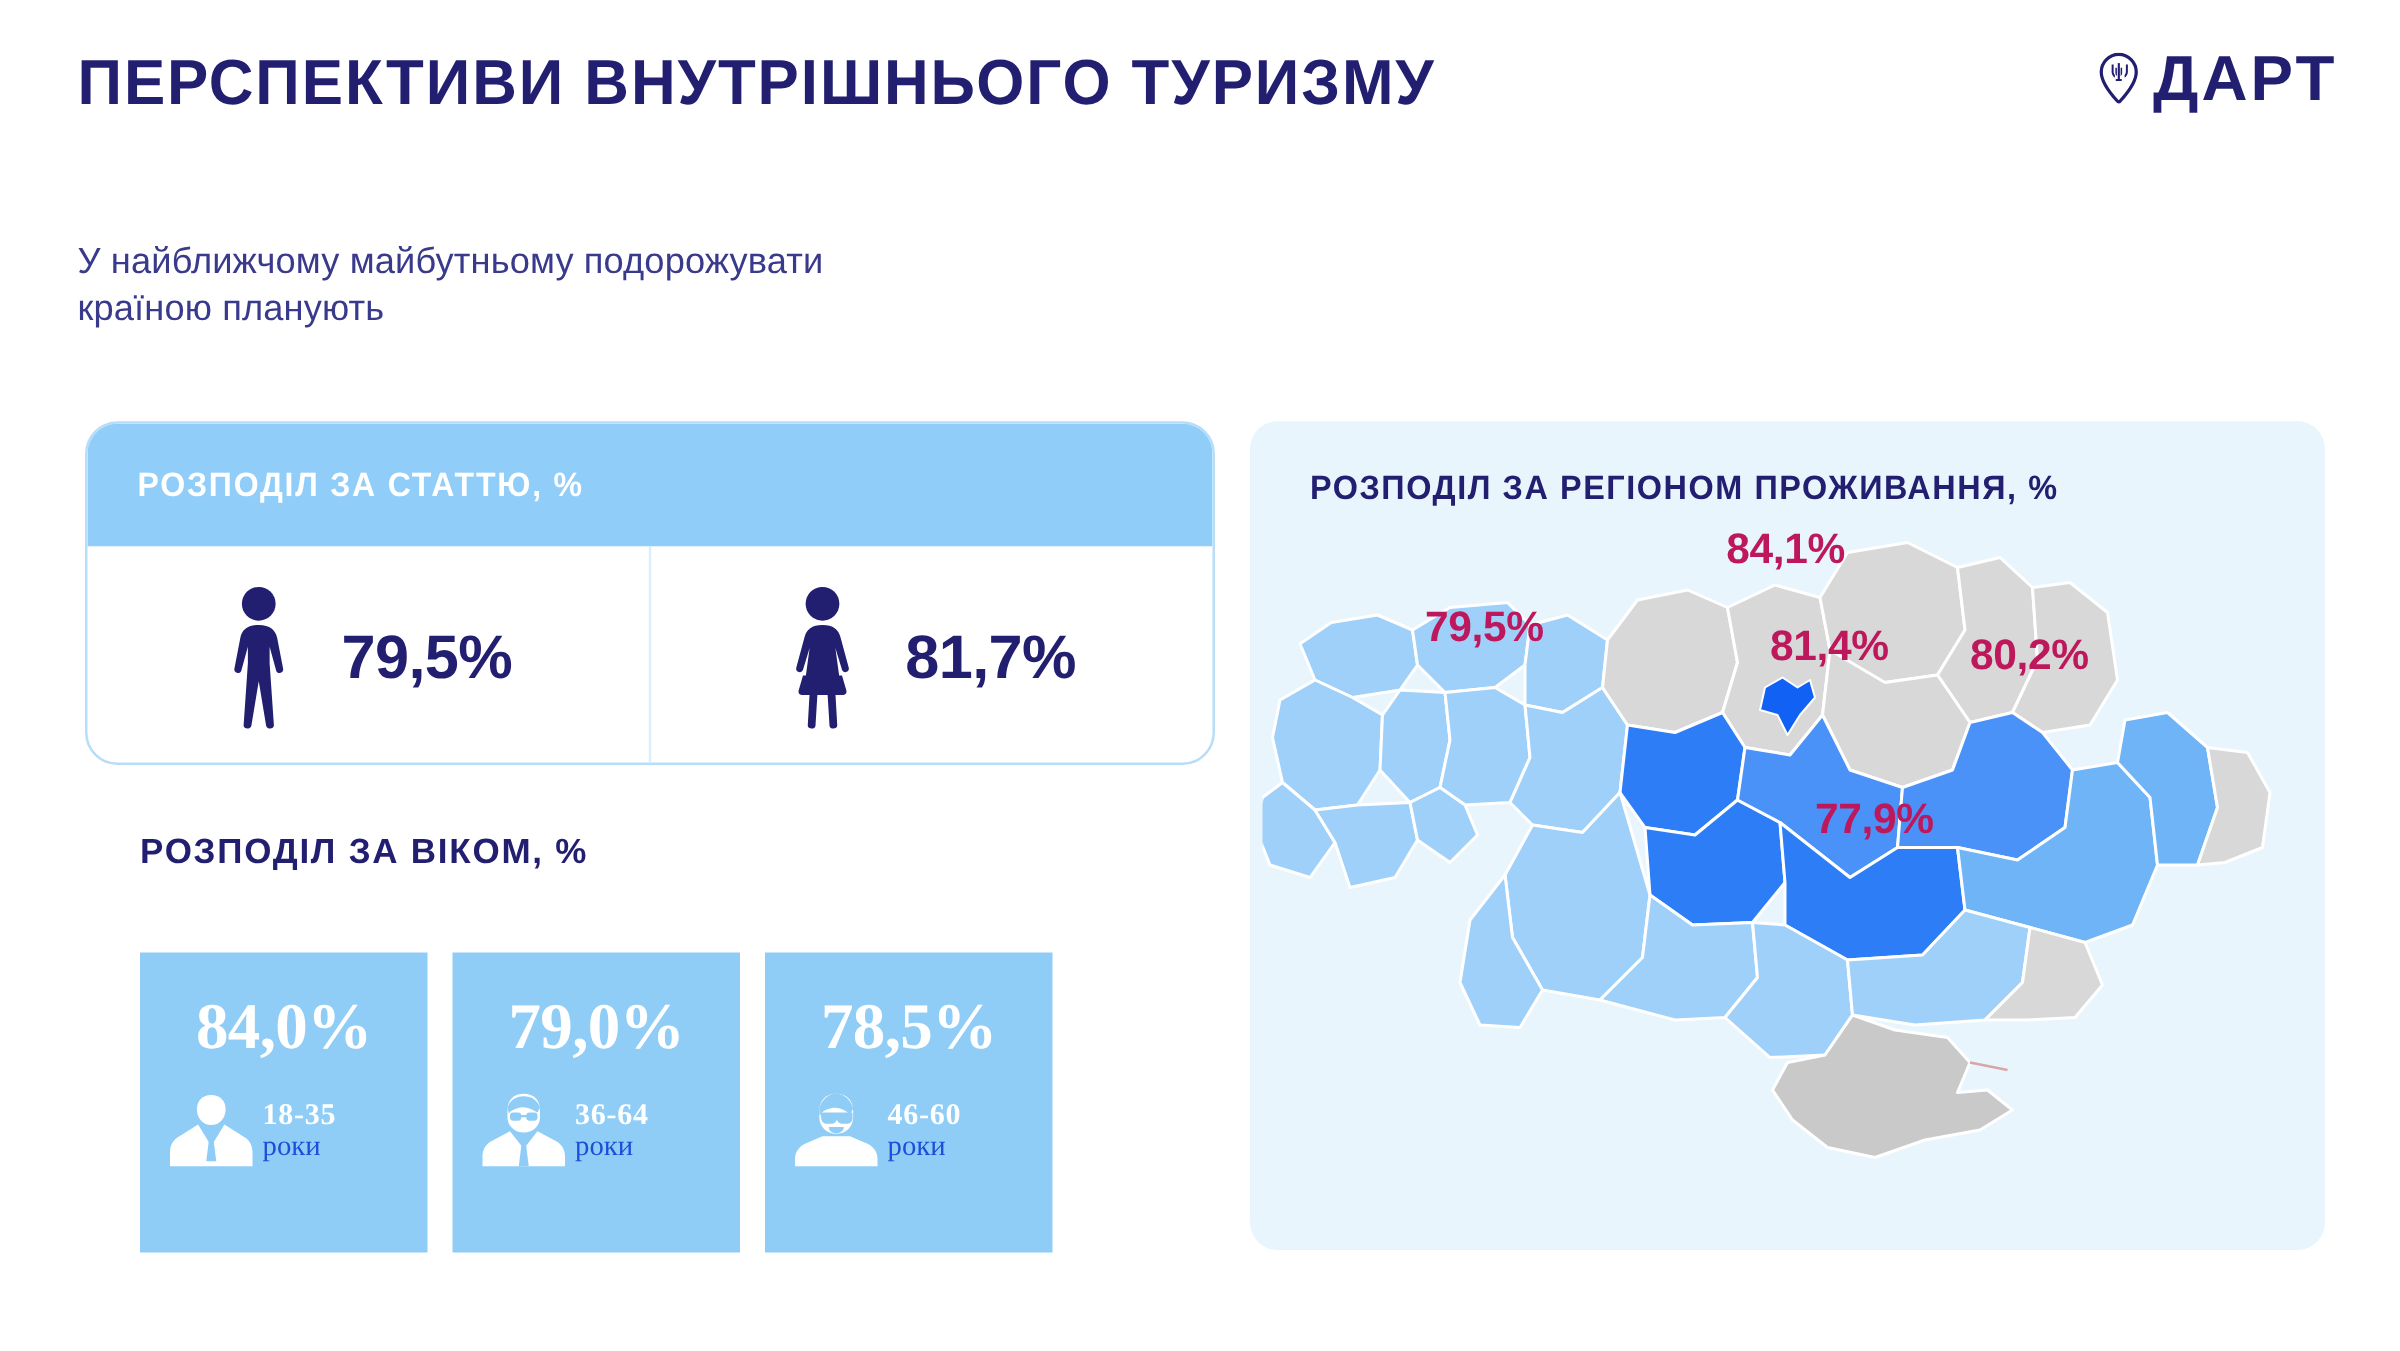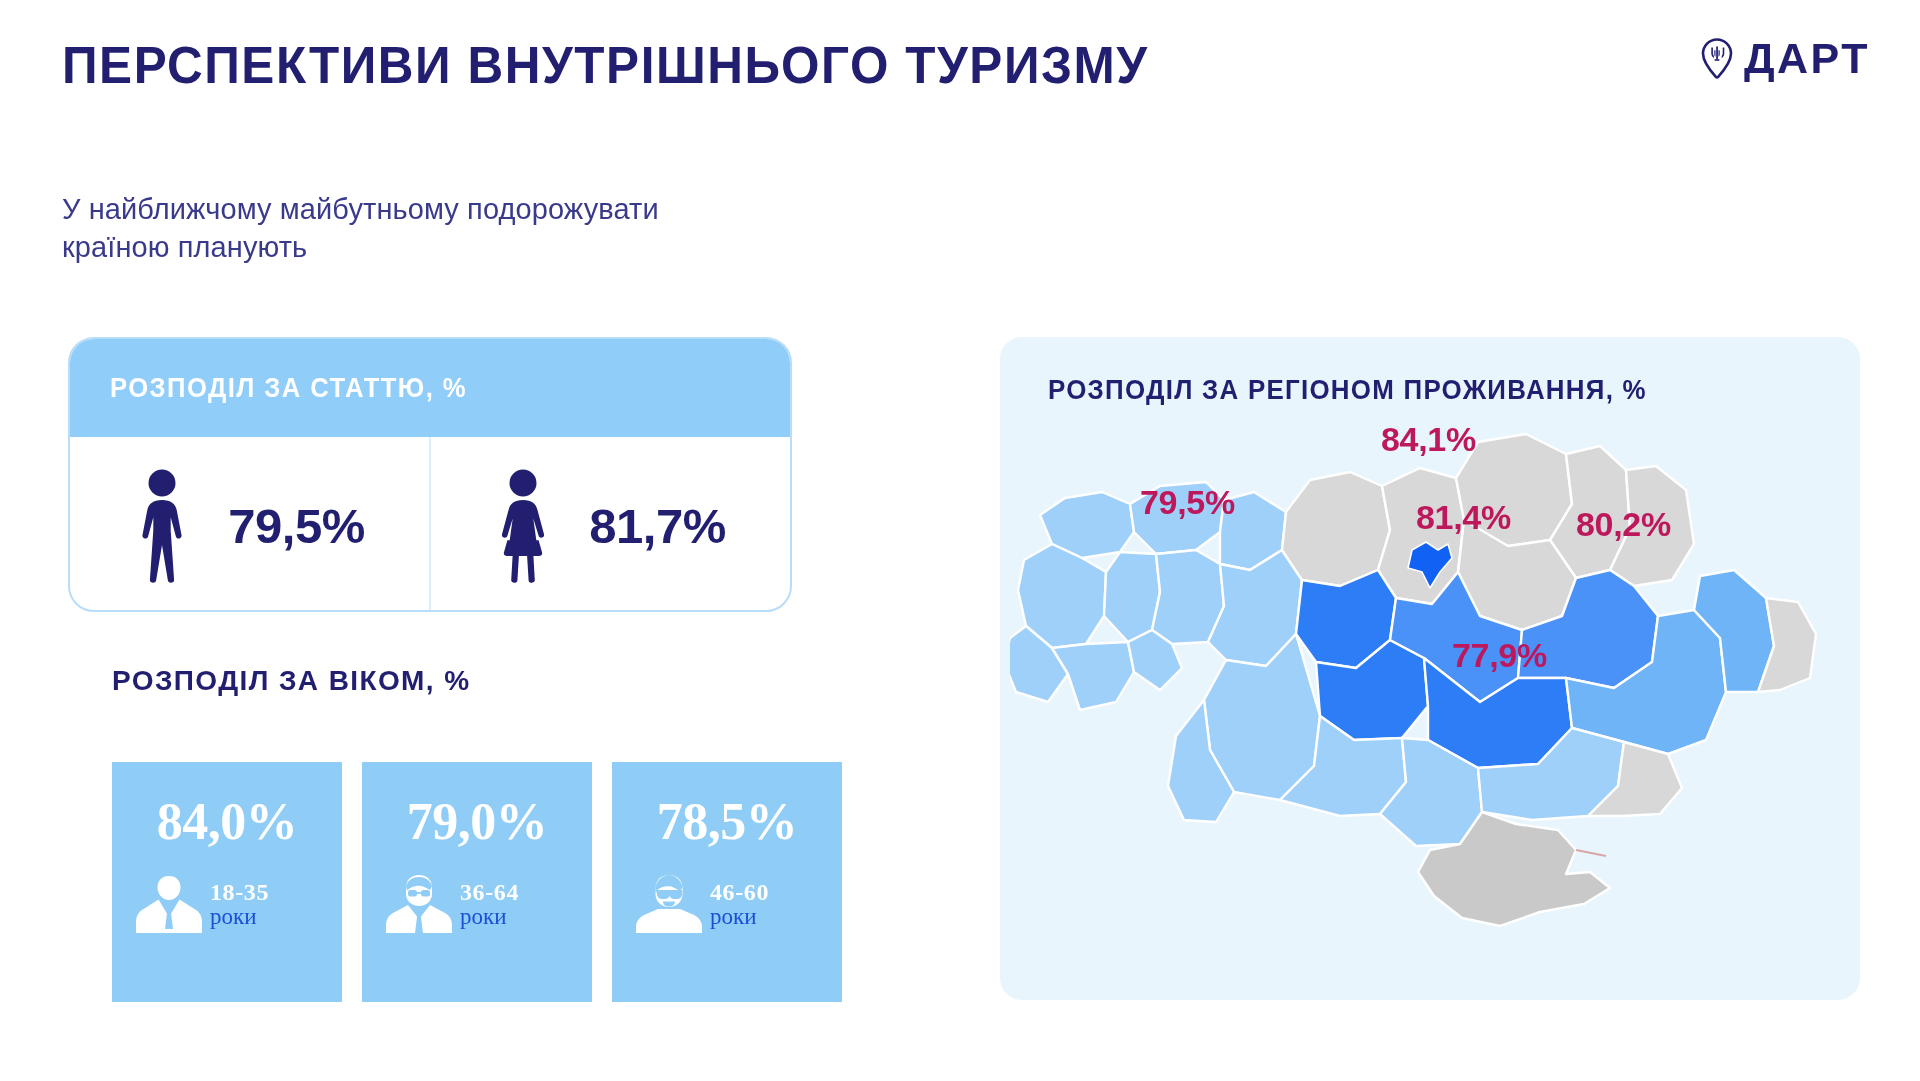--- a/index.html
+++ b/index.html
@@ -21,42 +21,42 @@
     font-size:51px; font-weight:bold; letter-spacing:1.6px;
     color:#221E70; white-space:nowrap;
     transform:scaleX(0.97); transform-origin:left center;
   }
   #brand-logo {
     position:absolute; right:50px; top:37px;
     display:flex; align-items:center; gap:10px;
   }
   #brand-logo .pin { width:34px; height:42px; }
   #brand-name {
-    font-size:43px; font-weight:bold; letter-spacing:2.5px;
+    font-size:51px; font-weight:bold; letter-spacing:2.5px;
     color:#221E70; line-height:1;
   }
 
   
   #lead {
     position:absolute; left:62px; top:190px;
     display:flex; align-items:center;
   }
   #lead-text {
     font-size:29px; line-height:1.32; color:#3A3A8C; font-weight:400;
     width:620px; letter-spacing:0.1px;
   }
   #lead-value {
     font-size:61px; font-weight:bold; color:#1161F4;
     letter-spacing:-0.5px; margin-left:-15px;
   }
 
   
   #gender-card {
     position:absolute; left:68px; top:337px;
-    width:724px; height:275px;
+    width:904px; height:275px;
     border:2px solid #B8DDF8; border-radius:26px;
     background:#FFFFFF; overflow:hidden;
   }
   #gender-card-header {
     height:98px; background:#90CDF8;
     display:flex; align-items:center; padding-left:40px;
   }
   #gender-card-header .hdr-label {
     color:#FFFFFF; font-size:27px; font-weight:bold; letter-spacing:1.5px;
     transform:scaleX(0.95); transform-origin:left center;

